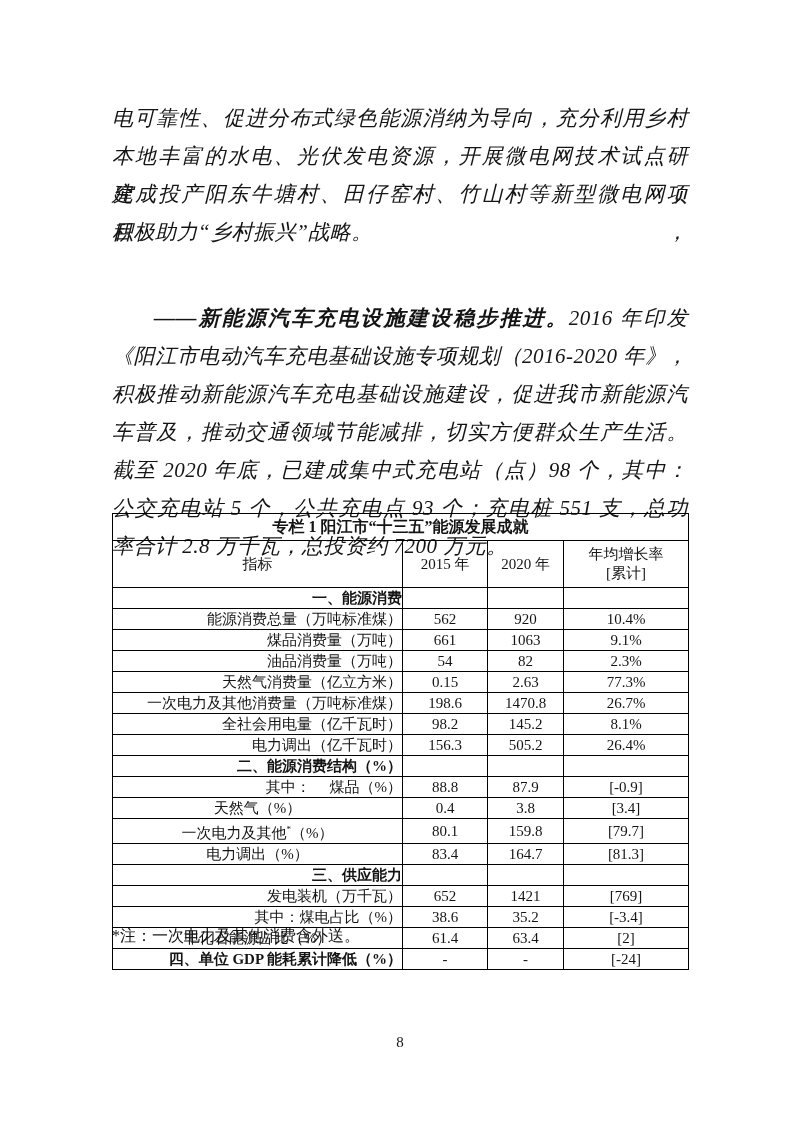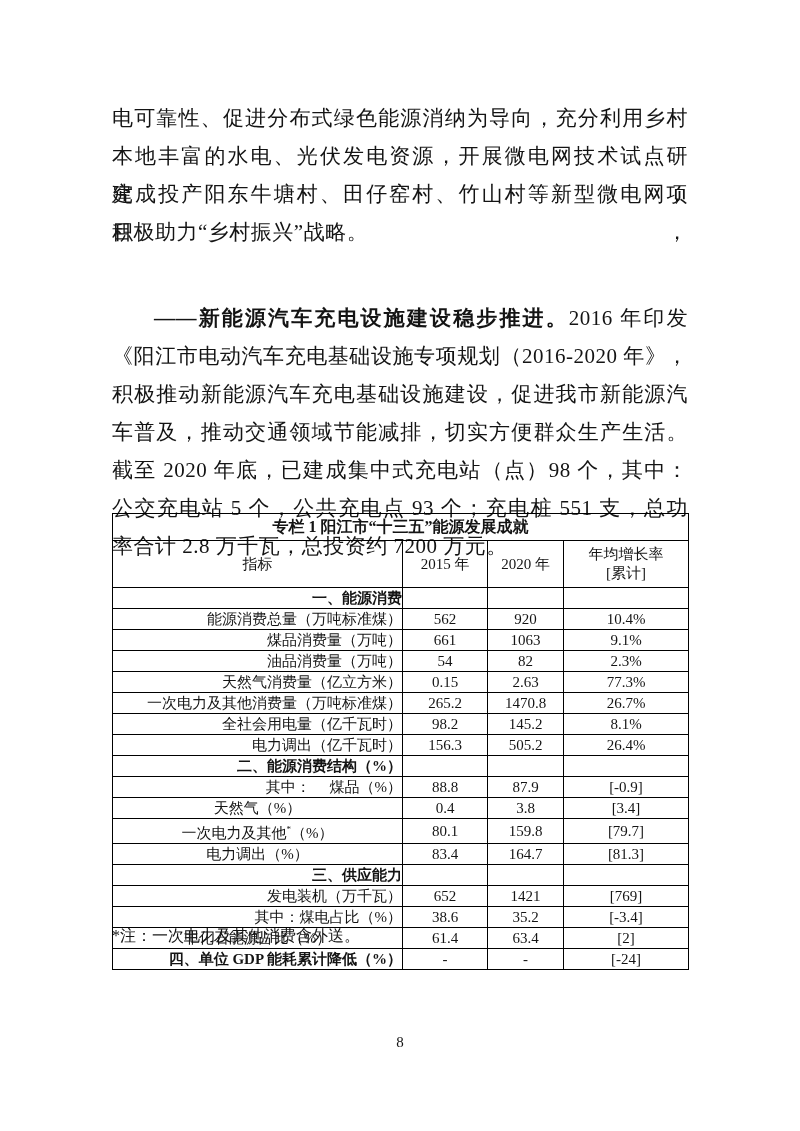--- a/index.html
+++ b/index.html
@@ -6,20 +6,21 @@
   .page {
     position:relative; width:800px; height:1131px; background:#ffffff;
     font-family:"Liberation Serif","DejaVu Serif",serif; color:#141414;
     overflow:hidden;
   }
   .body-text { position:absolute; left:112px; top:99px; width:576px; }
   .line {
     font-size:21px; line-height:38px; height:38px;
     text-align:justify; text-justify:inter-character;
     letter-spacing:0.5px;
+    font-style:italic;
   }
   .line.j { text-align-last:justify; }
   .line.end { text-align-last:left; }
   .line.indent { text-indent:42px;margin-top:48px; }
   .b { font-weight:bold; }
 
   table.tbl {
     position:absolute; left:112px; top:513px; width:576px;
     border-collapse:collapse; table-layout:fixed;
     font-family:"Liberation Serif","DejaVu Serif",serif;
@@ -101,21 +102,21 @@
     <td class="num">2.3%</td>
   </tr>
         <tr>
     <td class="lbl">天然气消费量（亿立方米）</td>
     <td class="num">0.15</td>
     <td class="num">2.63</td>
     <td class="num">77.3%</td>
   </tr>
         <tr>
     <td class="lbl">一次电力及其他消费量（万吨标准煤）</td>
-    <td class="num">265.2</td>
+    <td class="num">198.6</td>
     <td class="num">1470.8</td>
     <td class="num">26.7%</td>
   </tr>
         <tr>
     <td class="lbl">全社会用电量（亿千瓦时）</td>
     <td class="num">98.2</td>
     <td class="num">145.2</td>
     <td class="num">8.1%</td>
   </tr>
         <tr>

